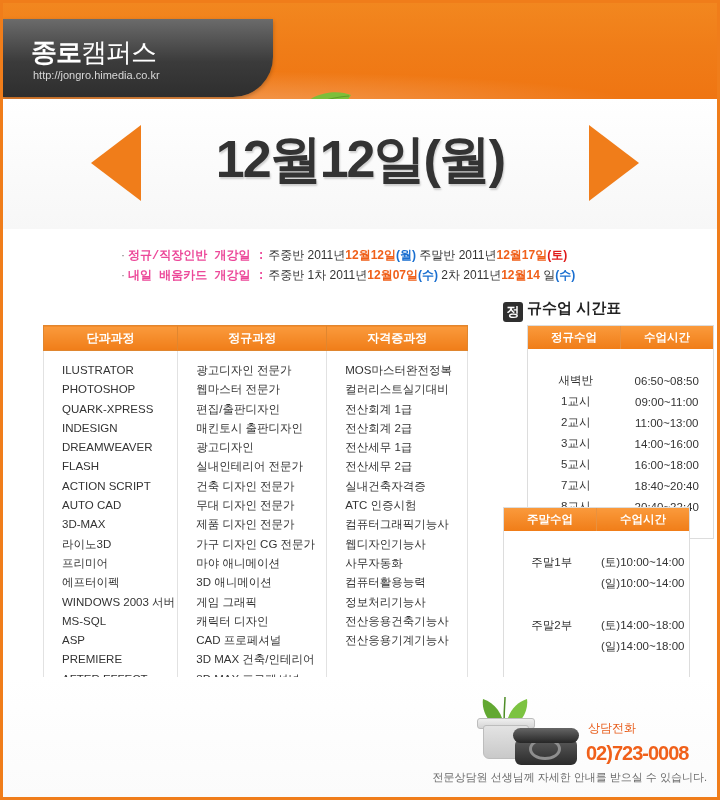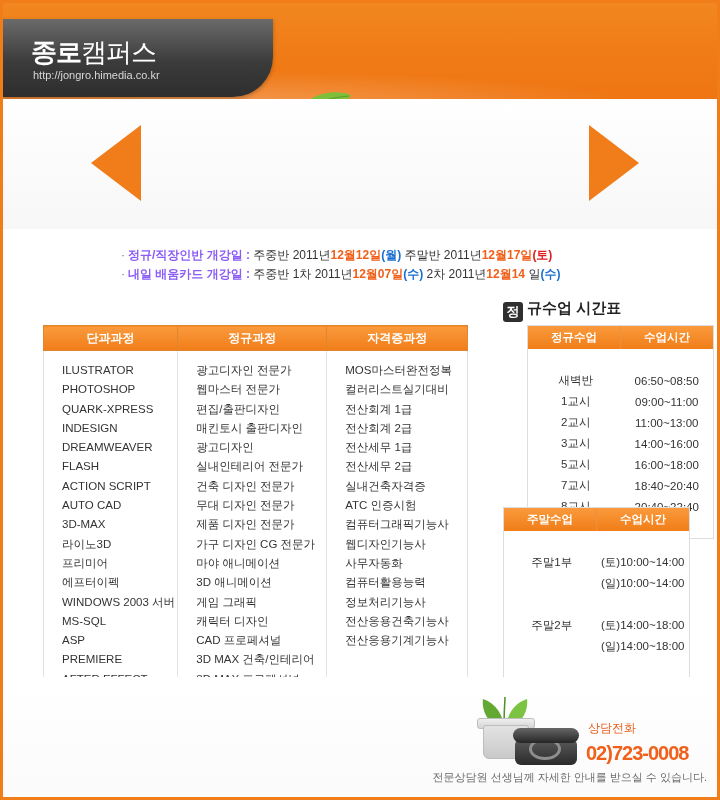--- a/index.html
+++ b/index.html
@@ -71,21 +71,21 @@
     letter-spacing:-2px;
     text-shadow:1px 2px 2px rgba(0,0,0,.18);
   }
   
   .notices{
     position:absolute;left:118px;top:243px;width:520px;
     font-size:12px;color:#333;line-height:19px;
   }
   .notice-line{white-space:nowrap;}
   .notice-line .dot{color:#777;margin-right:3px;}
-  .notice-line .lbl{font-weight:bold;color:#8b5cf6;}
+  .notice-line .lbl{font-weight:bold;color:#ec4899;font-family:Liberation Mono, monospace;}
   .hl-orange{color:#f0601a;font-weight:bold;}
   .hl-blue{color:#1a6fd0;font-weight:bold;}
   .hl-red{color:#e01a1a;font-weight:bold;}
   
   .sec-head{
     position:absolute;font-size:15px;font-weight:bold;color:#222;
   }
   .sec-head .jeong{
     display:inline-block;background:#2f2f2f;color:#fff;
     width:20px;height:20px;line-height:20px;text-align:center;
@@ -202,20 +202,21 @@
   </svg>
 
   <div class="logo-plate">
     <div class="logo-title"><span>종로</span><span class="thin">캠퍼스</span></div>
     <div class="logo-url">http://jongro.himedia.co.kr</div>
   </div>
 
   <div class="banner">
     <div class="arrow-left"></div>
     <div class="arrow-right"></div>
+    <div class="banner-title">12월12일(월)</div>
   </div>
 
   <div class="notices">
     <div class="notice-line">
       <span class="dot">·</span><span class="lbl">정규/직장인반 개강일 :</span><span>  주중반 2011년</span><span class="hl-orange">12월12일</span><span class="hl-blue">(월)</span><span>  주말반 2011년</span><span class="hl-orange">12월17일</span><span class="hl-red">(토)</span>
     </div>
     <div class="notice-line">
       <span class="dot">·</span><span class="lbl">내일 배움카드 개강일 :</span><span>  주중반 1차 2011년</span><span class="hl-orange">12월07일</span><span class="hl-blue">(수)</span><span> 2차 2011년</span><span class="hl-orange">12월14</span><span> 일</span><span class="hl-blue">(수)</span>
     </div>
   </div>

